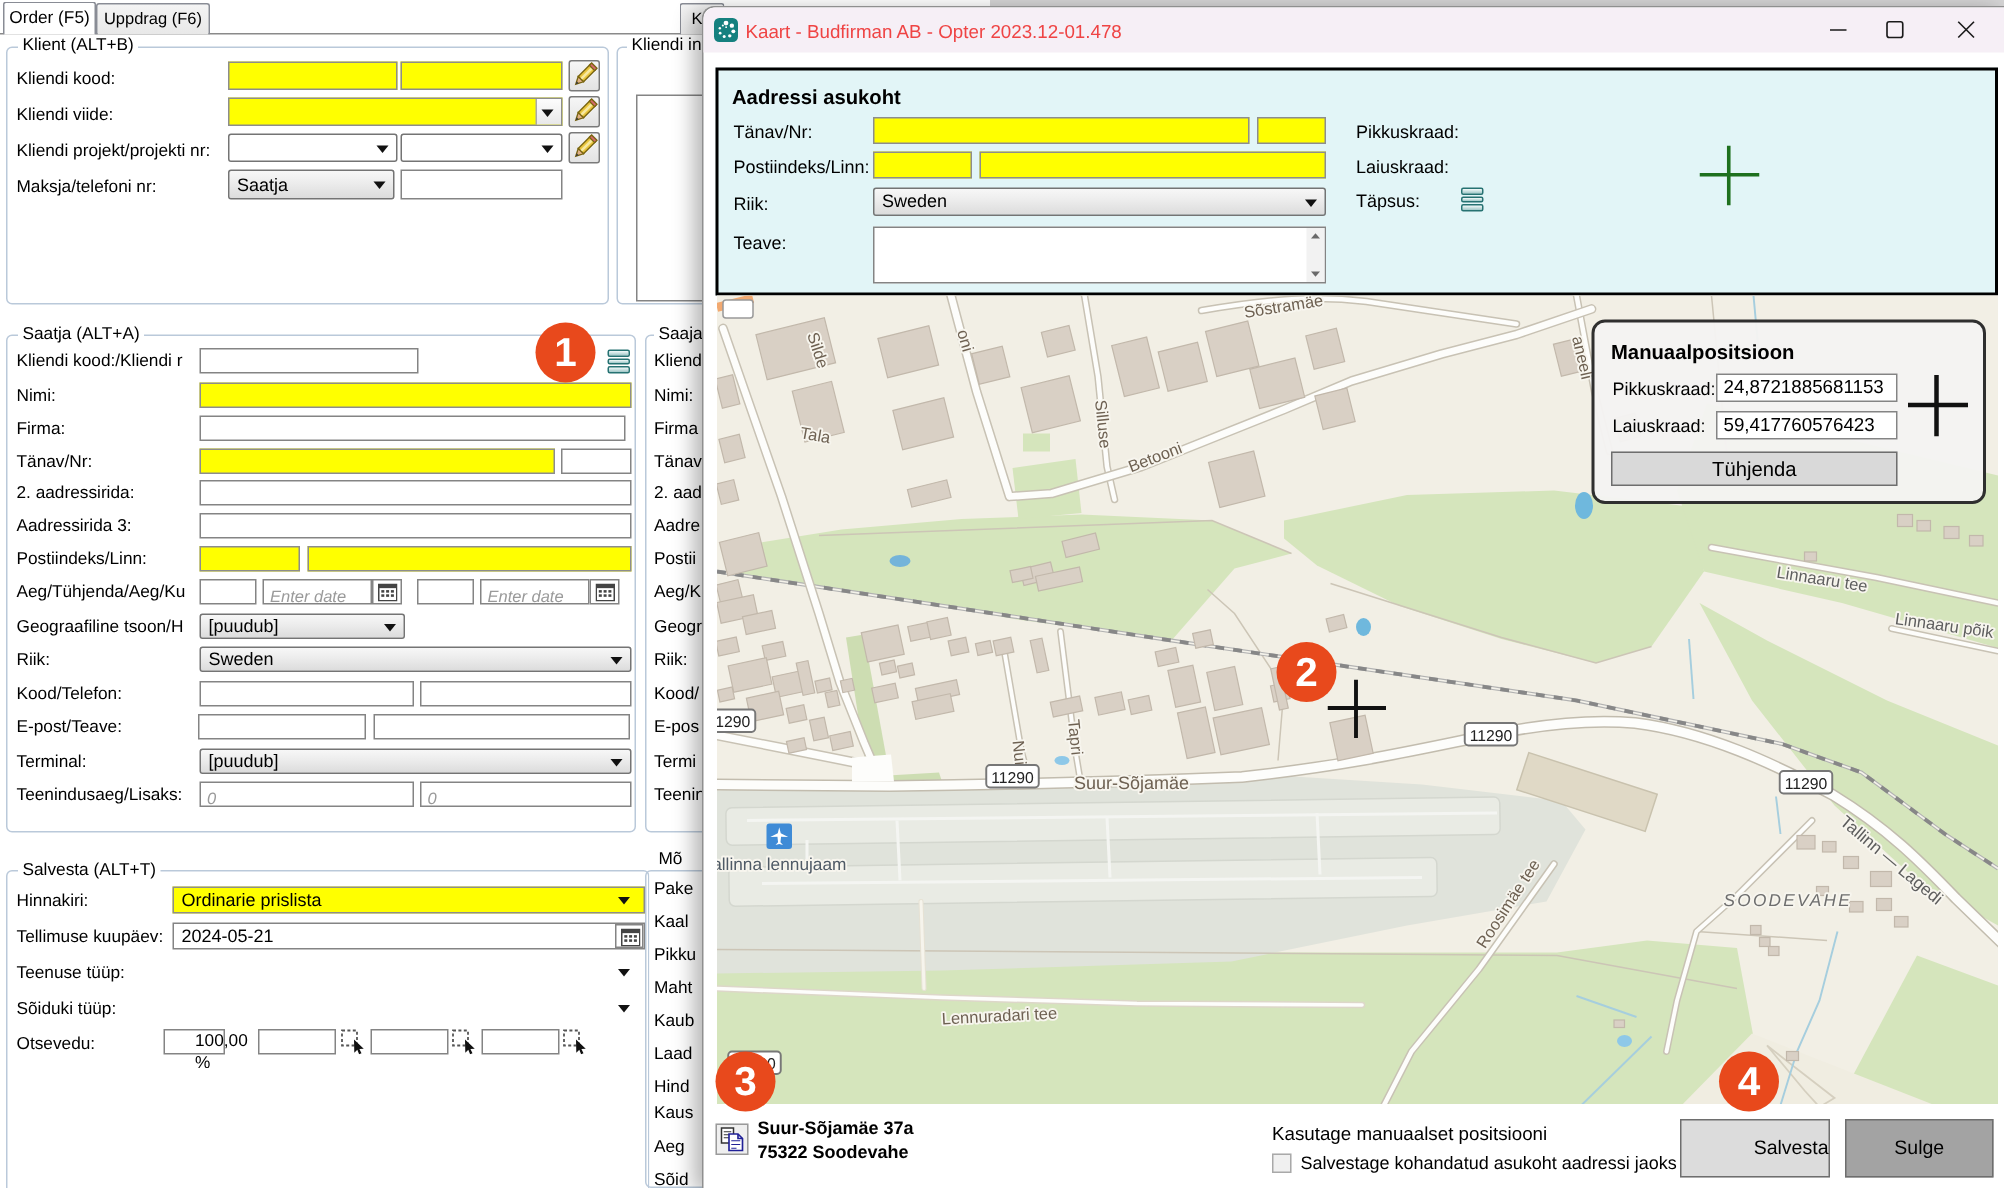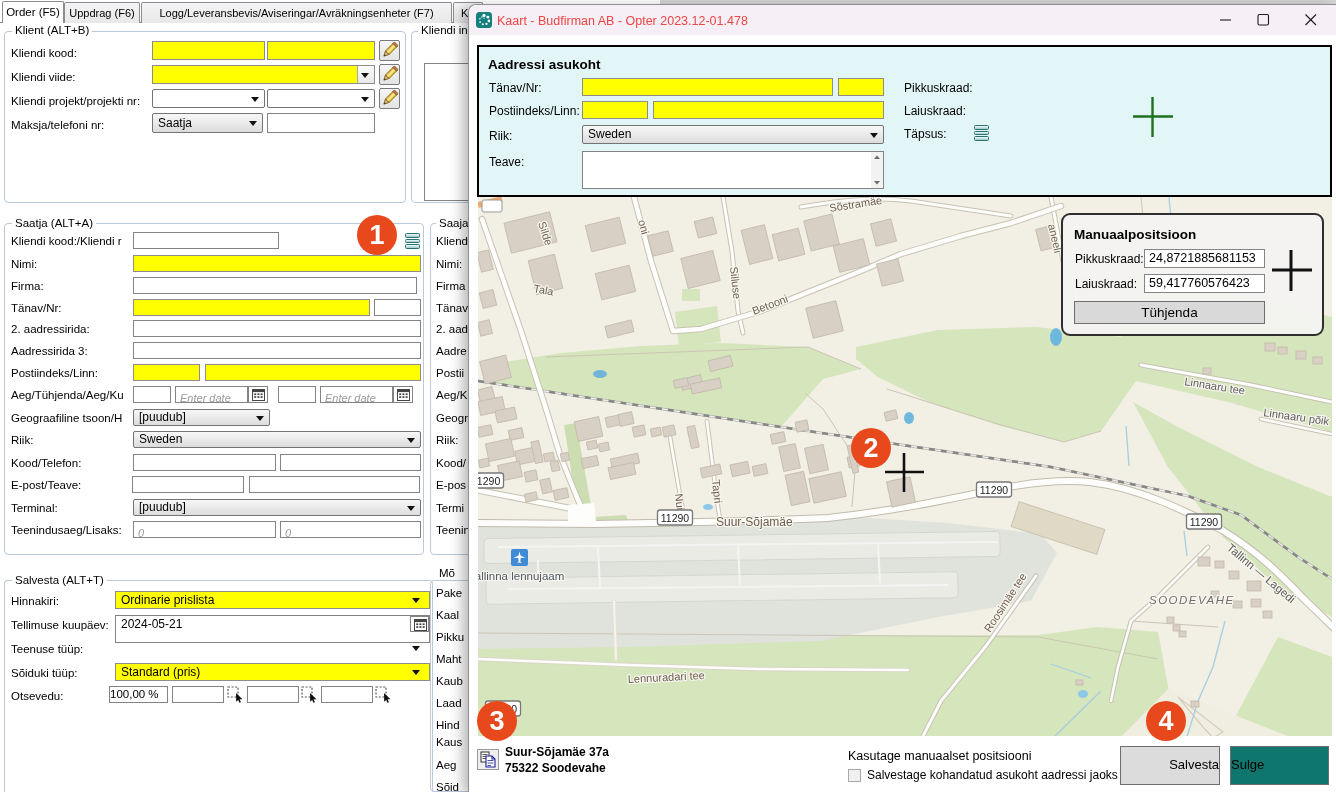--- a/index.html
+++ b/index.html
@@ -20,21 +20,20 @@
 .pen{position:absolute;width:21px;background:linear-gradient(#f6f6f6,#e3e3e3);border:1px solid #7a7a7a;border-radius:2px}
 .cal{position:absolute;background:#fff;border:1px solid #848484}
 </style>
 </head>
 <body>
 
 <div class="ab" id="app" style="left:0;top:0;width:1336px;height:792px;background:#fff">
 
   <div class="ab" style="left:0;top:22px;width:470px;height:1px;background:#8a8a8a"></div>
   <div class="tab" style="left:64px;width:76px">Uppdrag (F6)</div>
-  <div class="tab" style="left:141px;width:311px">Logg/Leveransbevis/Aviseringar/Avräkningsenheter (F7)</div>
   <div class="tab" style="left:453px;width:30px;text-align:left;padding-left:7px">K</div>
   <div class="tab" style="left:2px;top:1px;width:62px;height:22px;background:#fff;font-size:11.5px">Order (F5)</div>
 
   <div class="gb" style="left:4px;top:31px;width:402px;height:172px"></div>
   <div class="gt" style="left:12px;top:24px">Klient (ALT+B)</div>
   <div class="lb" style="left:11px;top:46px">Kliendi kood:</div>
   <div class="in y" style="left:152px;top:41px;width:113px;height:19px"></div>
   <div class="in y" style="left:267px;top:41px;width:108px;height:19px"></div>
   <div class="lb" style="left:11px;top:70px">Kliendi viide:</div>
   <div class="in y" style="left:152px;top:65px;width:223px;height:19px"></div>
@@ -167,40 +166,39 @@
   <div class="lb" style="left:436px;top:478px">E-pos</div>
   <div class="lb" style="left:436px;top:501px">Termi</div>
   <div class="lb" style="left:436px;top:523px">Teenin</div>
 
   <div class="gb" style="left:4px;top:580px;width:429px;height:212px;border-bottom:none;border-radius:4px 4px 0 0"></div>
   <div class="gt" style="left:12px;top:574px">Salvesta (ALT+T)</div>
   <div class="lb" style="left:11px;top:594px">Hinnakiri:</div>
   <div class="in y" style="left:115px;top:591px;width:315px;height:18px;font-size:12px;line-height:16px;padding-left:5px">Ordinarie prislista</div>
   <div class="ab" style="left:412px;top:598px;width:0;height:0;border:4px solid transparent;border-top:5px solid #111"></div>
   <div class="lb" style="left:11px;top:618px">Tellimuse kuupäev:</div>
-  <div class="in" style="left:115px;top:615px;width:315px;height:28px;font-size:12px;line-height:16px;padding-left:5px">2024-05-21</div>
+  <div class="in" style="left:115px;top:615px;width:315px;height:18px;font-size:12px;line-height:16px;padding-left:5px">2024-05-21</div>
   <div class="cal" style="left:410px;top:616px;width:19px;height:16px"><svg width="13" height="12" viewBox="0 0 13 12" style="margin:2px 0 0 2.5px">
         <rect x="0.5" y="0.5" width="12" height="11" fill="#fff" stroke="#444" stroke-width="1"></rect>
         <rect x="0.5" y="0.5" width="12" height="2.6" fill="#444"></rect>
         <g fill="#444">
           <rect x="2.2" y="4.4" width="2" height="1.7"></rect>
           <rect x="5.4" y="4.4" width="2" height="1.7"></rect>
           <rect x="8.6" y="4.4" width="2" height="1.7"></rect>
           <rect x="2.2" y="7.2" width="2" height="1.7"></rect>
           <rect x="5.4" y="7.2" width="2" height="1.7"></rect>
           <rect x="8.6" y="7.2" width="2" height="1.7"></rect>
         </g>
       </svg></div>
   <div class="lb" style="left:11px;top:642px">Teenuse tüüp:</div>
   <div class="ab" style="left:412px;top:646px;width:0;height:0;border:4px solid transparent;border-top:5px solid #111"></div>
   <div class="lb" style="left:11px;top:666px">Sõiduki tüüp:</div>
-  <div class="in y" style="left:115px;top:663px;width:315px;height:18px;font-size:12px;line-height:16px;padding-left:5px">Standard (pris)</div>
   <div class="ab" style="left:412px;top:670px;width:0;height:0;border:4px solid transparent;border-top:5px solid #111"></div>
   <div class="lb" style="left:11px;top:689px">Otsevedu:</div>
-  <div class="in" style="left:109px;top:686px;width:59px;height:17px;font-size:11.5px;line-height:15px;padding-left:0">100,00 %</div>
+  <div class="in" style="left:109px;top:686px;width:41px;height:17px;font-size:11.5px;line-height:15px;padding-left:20px">100,00 %</div>
   <div class="in" style="left:172px;top:686px;width:52px;height:17px"></div>
   <div class="in" style="left:247px;top:686px;width:52px;height:17px"></div>
   <div class="in" style="left:321px;top:686px;width:52px;height:17px"></div>
   <div class="ab" style="left:227px;top:686px;width:17px;height:17px"><svg width="17" height="17" viewBox="0 0 17 17">
         <rect x="1" y="1" width="10" height="10" fill="none" stroke="#555" stroke-width="1.2" stroke-dasharray="2 1.6"></rect>
         <path d="M9 7 L15.5 13.2 L12.6 13.3 L14 16.2 L12.4 16.8 L11.2 13.9 L9.2 15.8 Z" fill="#111"></path>
       </svg></div>
   <div class="ab" style="left:301px;top:686px;width:17px;height:17px"><svg width="17" height="17" viewBox="0 0 17 17">
         <rect x="1" y="1" width="10" height="10" fill="none" stroke="#555" stroke-width="1.2" stroke-dasharray="2 1.6"></rect>
         <path d="M9 7 L15.5 13.2 L12.6 13.3 L14 16.2 L12.4 16.8 L11.2 13.9 L9.2 15.8 Z" fill="#111"></path>
@@ -504,21 +502,21 @@
       <line x1="9.5" y1="10.5" x2="15.5" y2="10.5" stroke="#202097" stroke-width="0.8"></line>
       <line x1="9.5" y1="13" x2="15.5" y2="13" stroke="#202097" stroke-width="0.8"></line>
       <line x1="9.5" y1="15.5" x2="13" y2="15.5" stroke="#202097" stroke-width="0.8"></line>
     </svg>
   </div>
   <div class="ab" style="left:36px;top:740px;font-size:12px;font-weight:bold;line-height:15.5px">Suur-Sõjamäe 37a<br>75322 Soodevahe</div>
   <div class="ab" style="left:379px;top:744px;font-size:12.5px;font-weight:normal">Kasutage manuaalset positsiooni</div>
   <div class="ab" style="left:379px;top:764px;width:13px;height:13px;background:#f0f0f0;border:1px solid #a9a9a9"></div>
   <div class="ab" style="left:398px;top:763px;font-size:12px">Salvestage kohandatud asukoht aadressi jaoks</div>
   <div class="ab" style="left:651px;top:741px;width:100px;height:39px;background:#dcdcdc;border:1.5px solid #6e6e6e;font-size:13px;text-align:right;line-height:36px">Salvesta</div>
-  <div class="ab" style="left:761px;top:741px;width:99px;height:39px;background:#0f766e;border:1.5px solid #6e6e6e;font-size:13px;line-height:36px">Sulge</div>
+  <div class="ab" style="left:761px;top:741px;width:99px;height:39px;background:#a3a3a3;border:1.5px solid #6e6e6e;font-size:13px;text-align:center;line-height:36px">Sulge</div>
 
   <div class="ab" style="left:592px;top:208px;width:263px;height:123px;background:rgba(244,243,242,.97);border:2px solid #2f2f2f;border-radius:9px;z-index:30"></div>
   <div class="ab" style="left:605px;top:222px;font-size:13.5px;font-weight:bold;z-index:31">Manuaalpositsioon</div>
   <div class="ab" style="left:606px;top:247px;font-size:12px;z-index:31">Pikkuskraad:</div>
   <div class="in" style="left:675px;top:244px;width:121px;height:19px;font-size:12.5px;line-height:17px;padding-left:4px;z-index:31">24,8721885681153</div>
   <div class="ab" style="left:606px;top:272px;font-size:12px;z-index:31">Laiuskraad:</div>
   <div class="in" style="left:675px;top:269px;width:121px;height:19px;font-size:12.5px;line-height:17px;padding-left:4px;z-index:31">59,417760576423</div>
   <div class="ab" style="left:605px;top:296px;width:191px;height:23px;background:#d9d9d9;border:1.5px solid #6e6e6e;font-size:13.5px;text-align:center;line-height:21px;z-index:31">Tühjenda</div>
   <svg class="ab" style="left:803px;top:245px;z-index:31" width="40" height="41" viewBox="0 0 40 41">
       <g stroke="#111" stroke-width="3">

